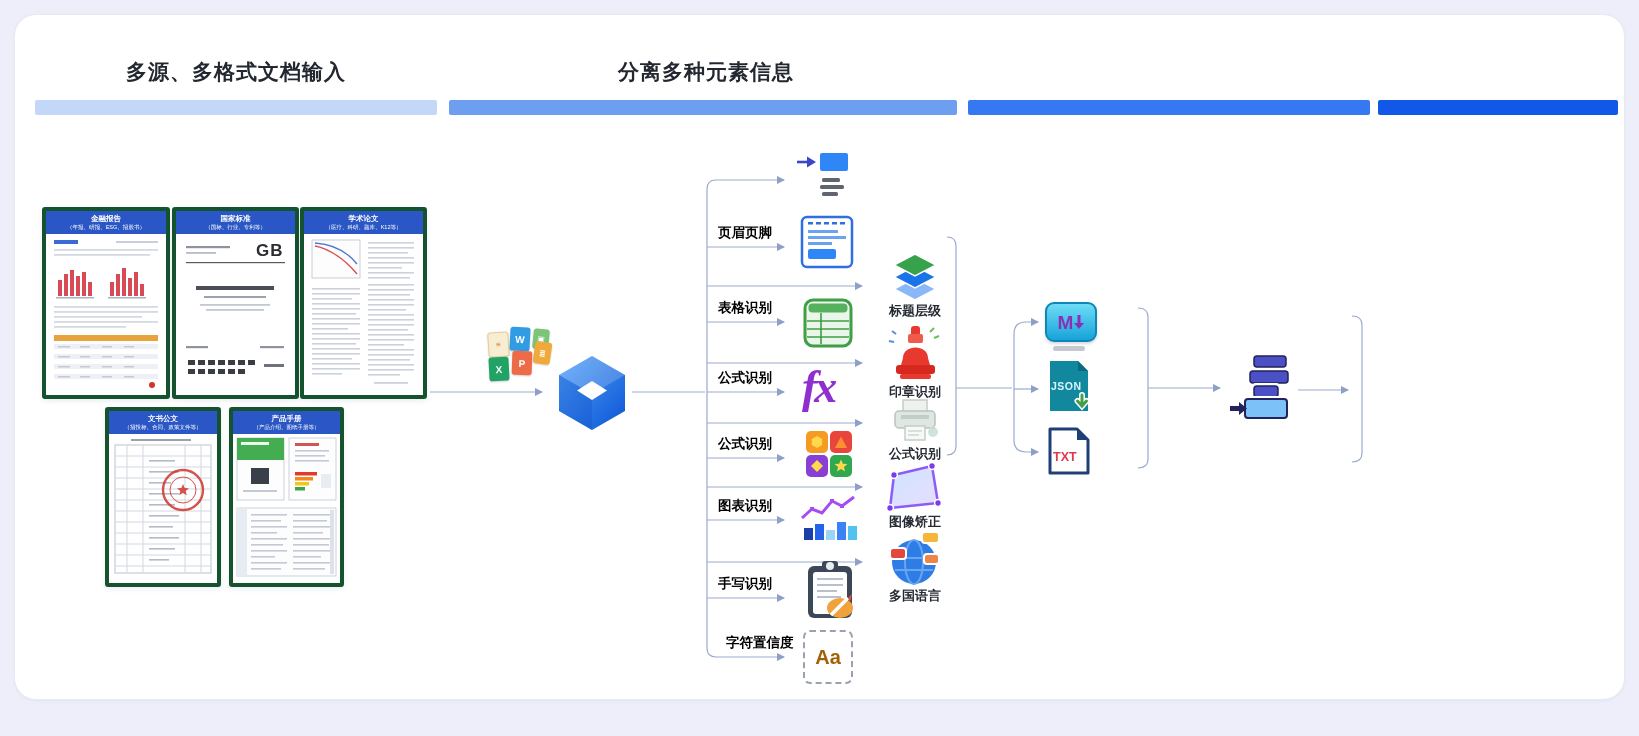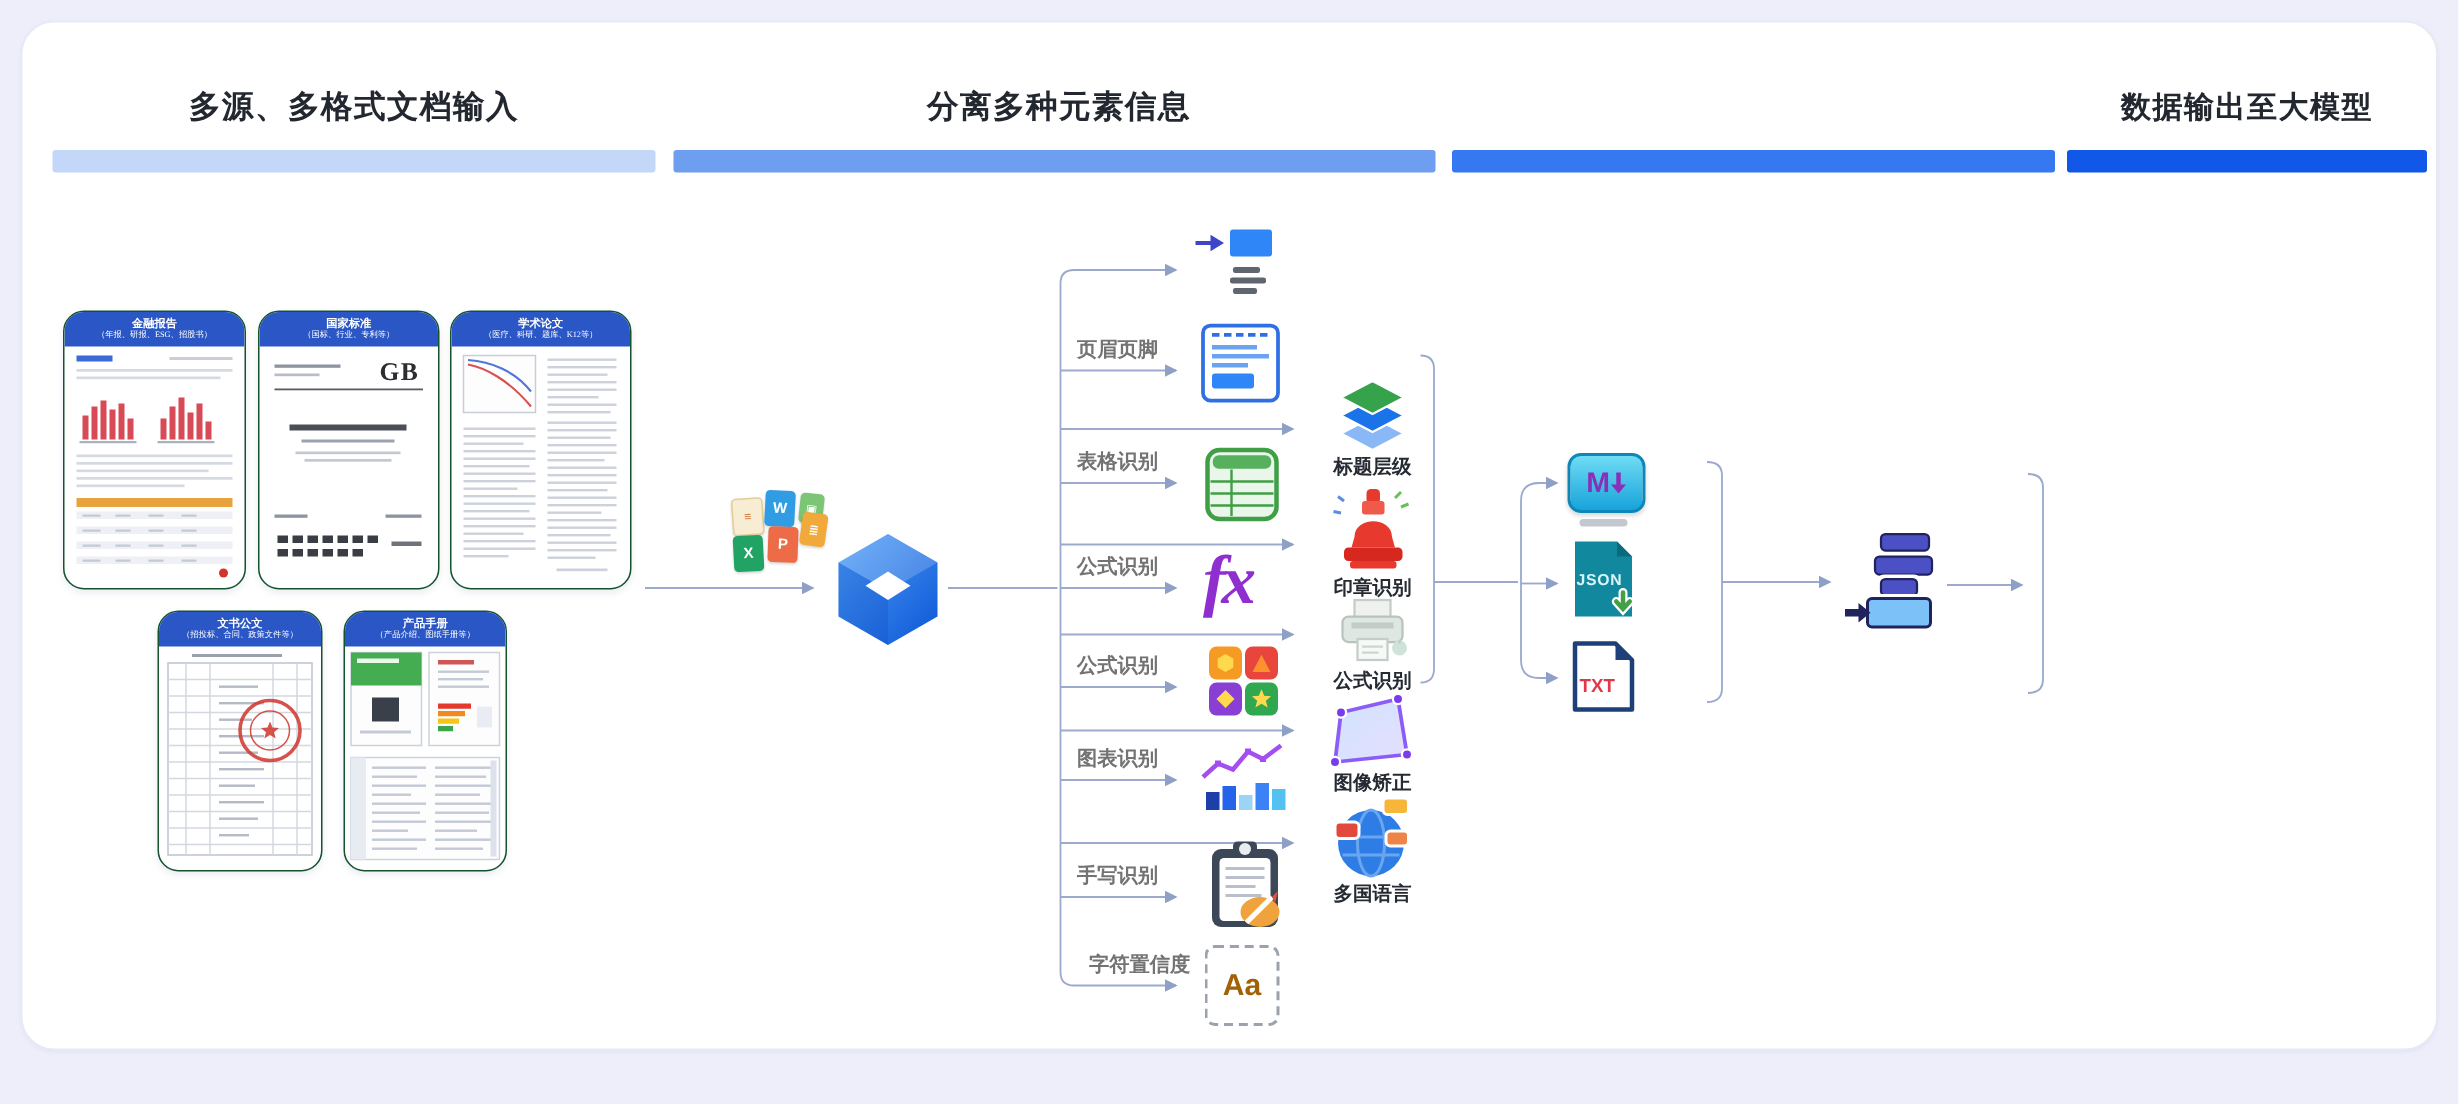--- a/index.html
+++ b/index.html
@@ -4,27 +4,27 @@
 <style>
   html,body{margin:0;padding:0;}
   body{font-family:"Liberation Sans","DejaVu Sans",sans-serif;}
   .stage{position:relative;width:1639px;height:736px;background:#edeefa;overflow:hidden;}
   .card{position:absolute;left:14px;top:14px;width:1609px;height:684px;background:#ffffff;
         border:1px solid #e7e9f4;border-radius:22px;box-shadow:0 1px 3px rgba(40,50,120,.05);}
   .abs{position:absolute;}
   .colhead{position:absolute;top:57px;height:30px;font-size:21px;font-weight:600;color:#23272f;
            text-align:center;letter-spacing:1px;line-height:30px;white-space:nowrap;}
   .colbar{position:absolute;top:100px;height:15px;border-radius:2px;}
-  .doc{position:absolute;background:#fff;border:1px solid #14532d;border-radius:14px;
-       box-shadow:0 2px 5px rgba(60,80,140,.10);overflow:hidden;font-family:Liberation Serif, serif;}
+  .doc{position:absolute;background:#fff;border:4px solid #14532d;border-radius:3px;
+       box-shadow:0 2px 5px rgba(60,80,140,.10);overflow:hidden;}
   .dochead{background:#2a57c5;color:#fff;text-align:center;padding:3px 2px 3px 2px;}
   .dochead .t1{font-size:7.5px;font-weight:700;line-height:9px;}
   .dochead .t2{font-size:6px;line-height:8px;white-space:nowrap;transform:scale(.92);}
   .blabel{position:absolute;left:718px;width:84px;height:20px;font-size:13.5px;font-weight:700;
-          color:#737373;white-space:nowrap;}
+          color:#000000;white-space:nowrap;}
   .clabel{position:absolute;left:869px;width:92px;font-size:13px;font-weight:700;color:#262b33;
           text-align:center;white-space:nowrap;}
   .ficon{position:absolute;border-radius:3px;color:#fff;font-size:10px;font-weight:800;
          display:flex;align-items:center;justify-content:center;box-shadow:0 1px 2px rgba(0,0,0,.18);}
   .aabox{position:absolute;left:803px;top:630px;width:46px;height:50px;border:2px dashed #9aa2ad;
          border-radius:7px;display:flex;align-items:center;justify-content:center;background:#fff;}
   .aabox span{color:#a16207;font-size:20px;font-weight:700;}
   .mdicon{position:absolute;left:1045px;top:302px;width:48px;height:36px;border-radius:9px;
           background:linear-gradient(180deg,#6fdcf5,#17a3da);border:2px solid #0d86b8;
           display:flex;align-items:center;justify-content:center;gap:1px;box-shadow:0 2px 3px rgba(0,0,0,.15);}
@@ -38,21 +38,20 @@
   svg{display:block;}
 </style>
 </head>
 <body>
 
 <div class="stage">
   <div class="card"></div>
 
   <div class="colhead" style="left:35px;width:402px;">多源、多格式文档输入</div>
   <div class="colhead" style="left:449px;width:514px;">分离多种元素信息</div>
-  <div class="colhead" style="left:1378px;width:240px;font-size:20px;">数据输出至大模型</div>
 
   <div class="colbar" style="left:35px;width:402px;background:#c3d8f8;"></div>
   <div class="colbar" style="left:449px;width:508px;background:#6d9ef0;"></div>
   <div class="colbar" style="left:968px;width:402px;background:#3578f2;"></div>
   <div class="colbar" style="left:1378px;width:240px;background:#1157e8;"></div>
 
   <svg class="abs" style="left:0;top:0;" width="1639" height="736">
     <defs>
       <marker id="arr" viewBox="0 0 8 8" refX="7" refY="4" markerWidth="7" markerHeight="7" orient="auto">
         <path d="M0,0 L8,4 L0,8 z" fill="#8fa0c6"></path>

